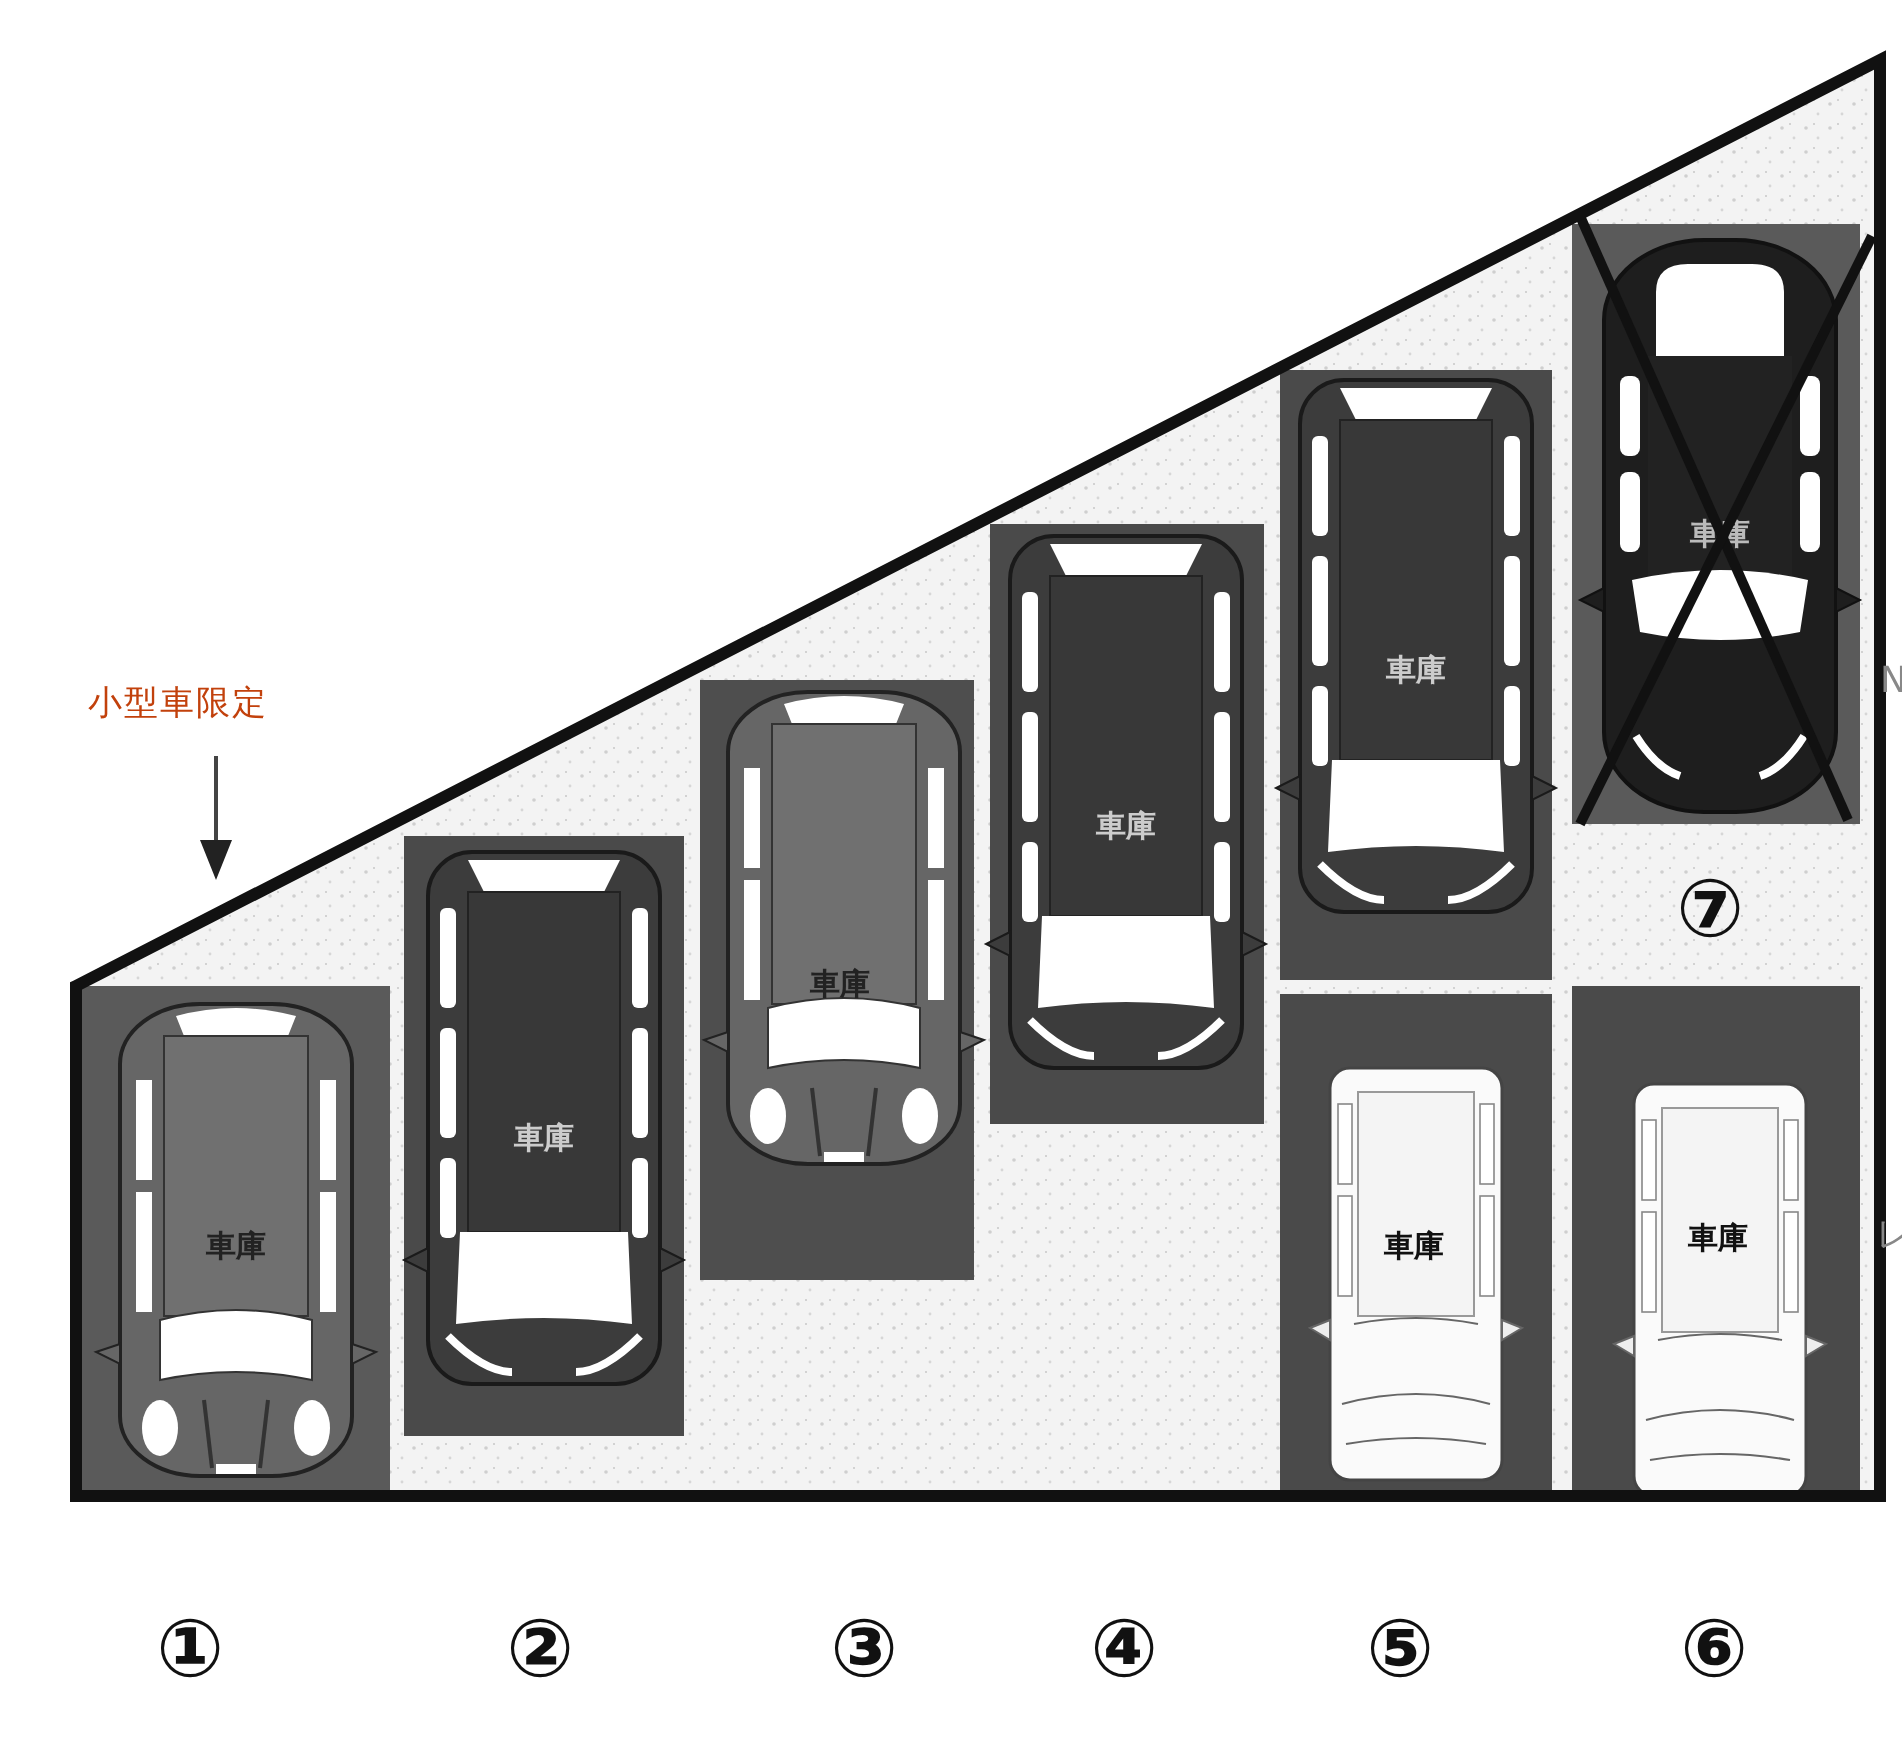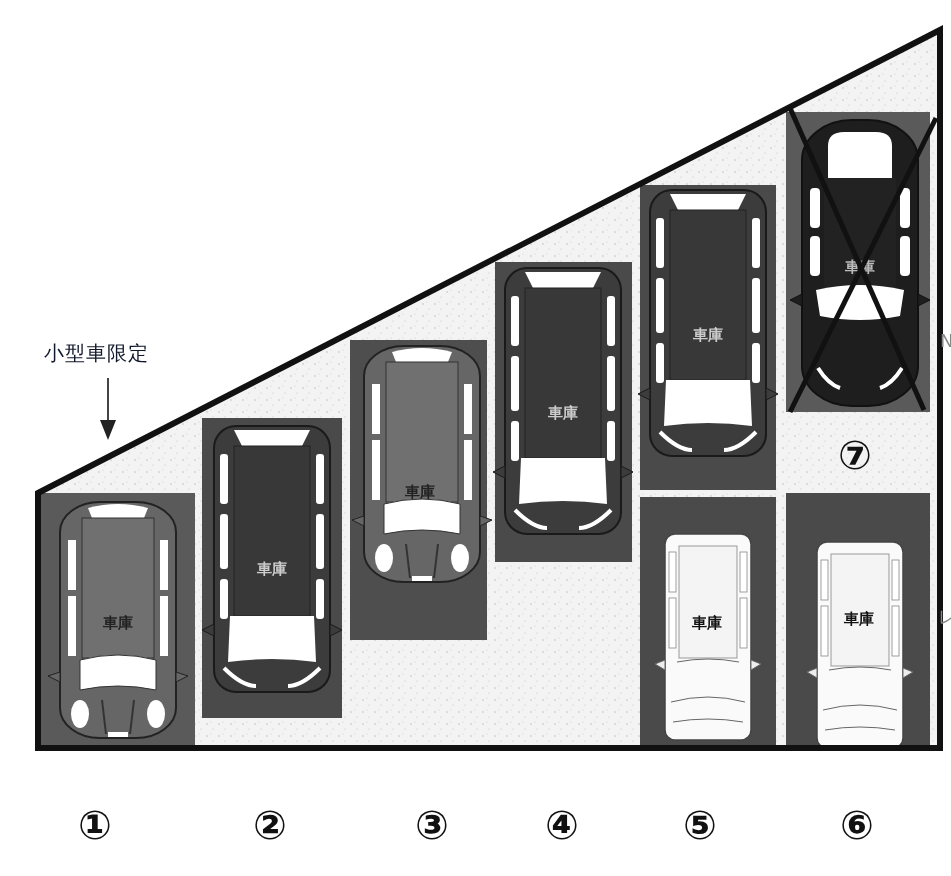--- a/index.html
+++ b/index.html
@@ -1,20 +1,20 @@
 <!DOCTYPE html>
 <html><head>
   <meta charset="utf-8">
   <style>
     html, body { margin: 0; padding: 0; background: #ffffff; }
     body { width: 951px; height: 876px; position: relative; overflow: hidden;
            font-family: "DejaVu Sans", "Liberation Sans", sans-serif; }
     .canvas { position: absolute; left: 0; top: 0; width: 951px; height: 876px; }
     .lot-svg { position: absolute; left: 0; top: 0; }
-    .note-label { position: absolute; left: 44px; top: 340px; font-size: 20px; color: #0f172a;
+    .note-label { position: absolute; left: 44px; top: 340px; font-size: 17px; color: #c2410c;
                   letter-spacing: 1px; white-space: nowrap; }
     .num-label { position: absolute; top: 800px; width: 50px; margin-left: -25px; text-align: center;
                  font-size: 40px; color: #111; font-weight: bold; line-height: 50px; }
     .slot7-label { position: absolute; left: 830px; top: 430px; width: 50px; text-align: center;
                    font-size: 40px; font-weight: bold; color: #111; line-height: 50px; }
     .car-label { font-family: "DejaVu Sans", sans-serif; font-size: 15px; font-weight: bold; }
     .edge-mark { position: absolute; font-size: 18px; color: #888; }
   </style>
 </head>
 <body>

